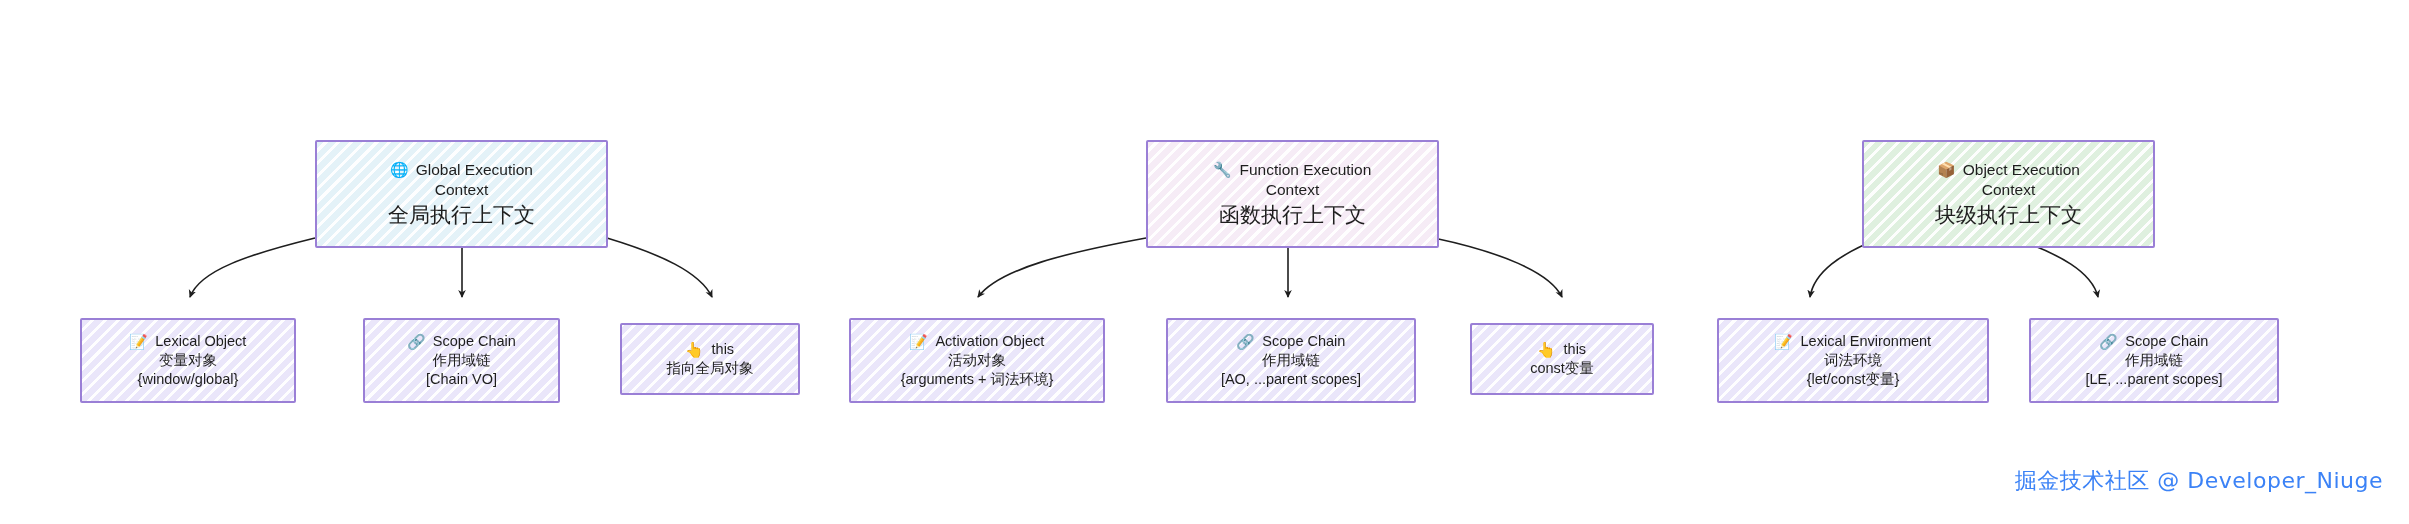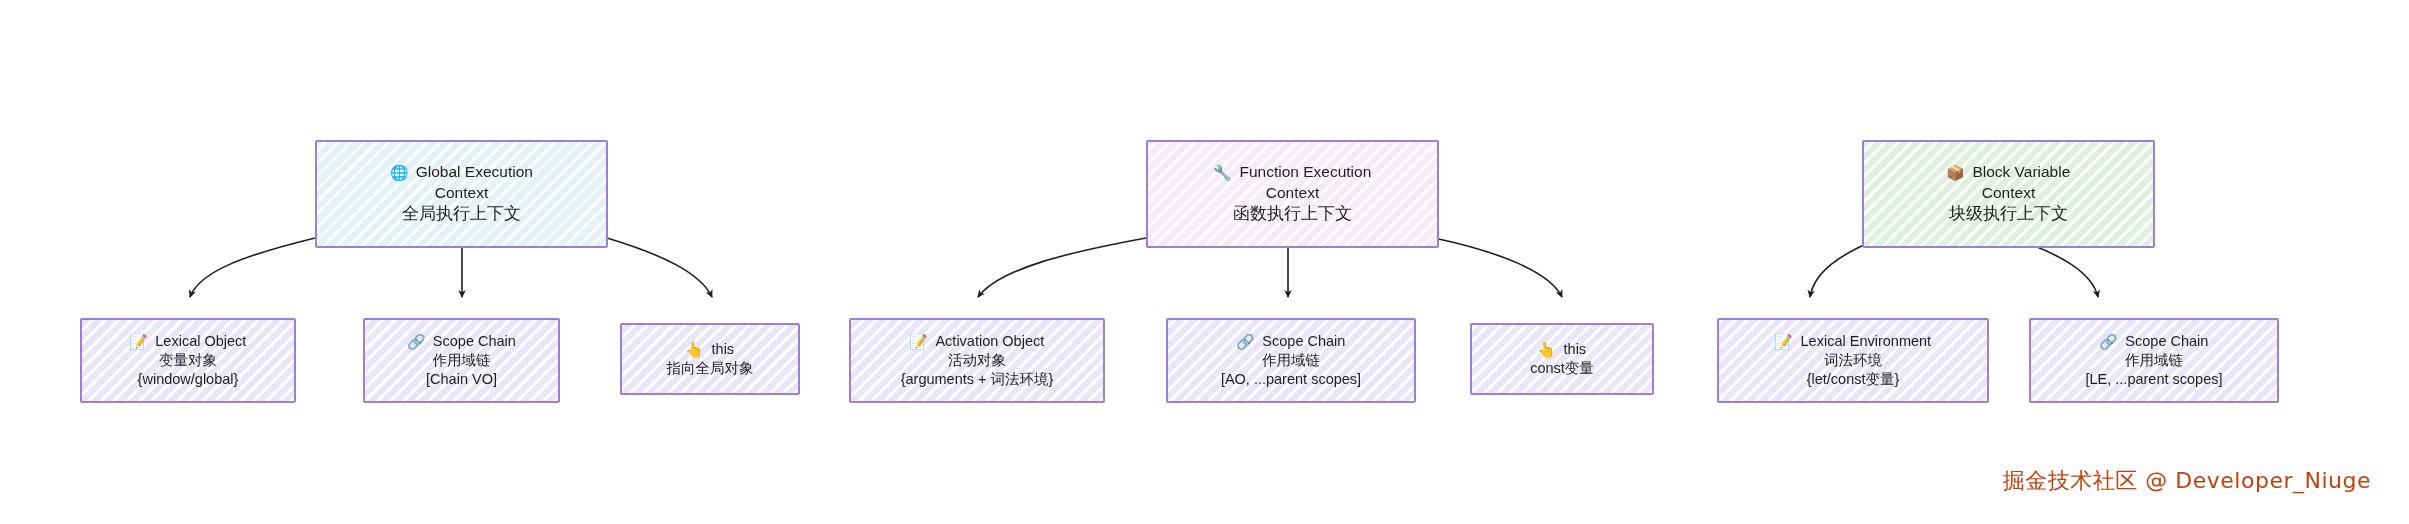--- a/index.html
+++ b/index.html
@@ -97,31 +97,31 @@
     white-space: nowrap;
   }
   .node .icon {
     font-size: 15px;
     line-height: 1;
     display: inline-block;
   }
 
   .root-node .title-row,
   .root-node .line { font-size: 15.5px; }
-  .root-node .line-cn { font-size: 17px; }
+  .root-node .line-cn { font-size: 21px; }
 
   .child-node .title-row,
   .child-node .line { font-size: 14.5px; }
 
   .watermark {
     position: absolute;
-    right: 38px;
+    right: 26px;
     bottom: 28px;
     font-size: 22px;
-    color: #c2410c;
+    color: #3b82f6;
     white-space: nowrap;
     letter-spacing: 0.5px;
     z-index: 3;
     font-family: "DejaVu Sans", sans-serif;
     margin-top: 6px;
   }
 </style>
 </head>
 <body>
 
@@ -212,21 +212,21 @@
     <div class="title-row">
       <span class="icon">👆</span>
       <span class="line">this</span>
     </div>
     <span class="line">const变量</span>
   </div>
 
   <div class="node root-node fill-green" style="left:1862px; top:140px; width:293px; height:108px;">
     <div class="title-row">
       <span class="icon">📦</span>
-      <span class="line">Block Variable</span>
+      <span class="line">Object Execution</span>
     </div>
     <span class="line">Context</span>
     <span class="line line-cn">块级执行上下文</span>
   </div>
 
   <div class="node child-node fill-lavender" style="left:1717px; top:318px; width:272px; height:85px;">
     <div class="title-row">
       <span class="icon">📝</span>
       <span class="line">Lexical Environment</span>
     </div>

